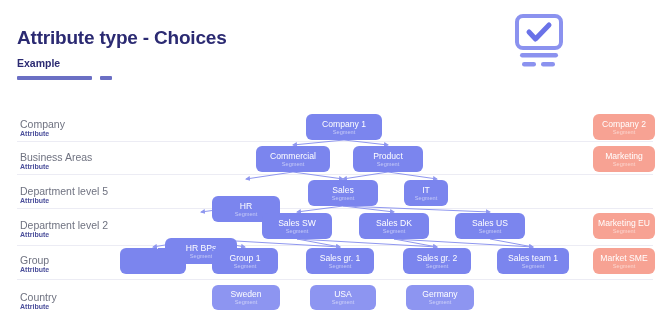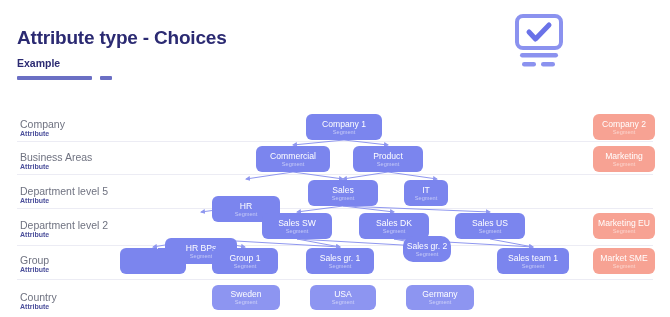--- a/index.html
+++ b/index.html
@@ -200,21 +200,21 @@
         <div class="n-sub">Segment</div>
       </div>
       <div class="node blue" style="left: 212px; top: 248px; width: 66px; height: 26px;">
         <div class="n-title">Group 1</div>
         <div class="n-sub">Segment</div>
       </div>
       <div class="node blue" style="left: 306px; top: 248px; width: 68px; height: 26px;">
         <div class="n-title">Sales gr. 1</div>
         <div class="n-sub">Segment</div>
       </div>
-      <div class="node blue" style="left: 403px; top: 236px; width: 48px; height: 26px; border-radius: 10px;">
+      <div class="node blue" style="left: 403px; top: 248px; width: 68px; height: 26px;">
         <div class="n-title">Sales gr. 2</div>
         <div class="n-sub">Segment</div>
       </div>
       <div class="node blue" style="left: 497px; top: 248px; width: 72px; height: 26px;">
         <div class="n-title">Sales team 1</div>
         <div class="n-sub">Segment</div>
       </div>
       <div class="node salmon" style="left: 593px; top: 248px; width: 62px; height: 26px;">
         <div class="n-title">Market SME</div>
         <div class="n-sub">Segment</div>

